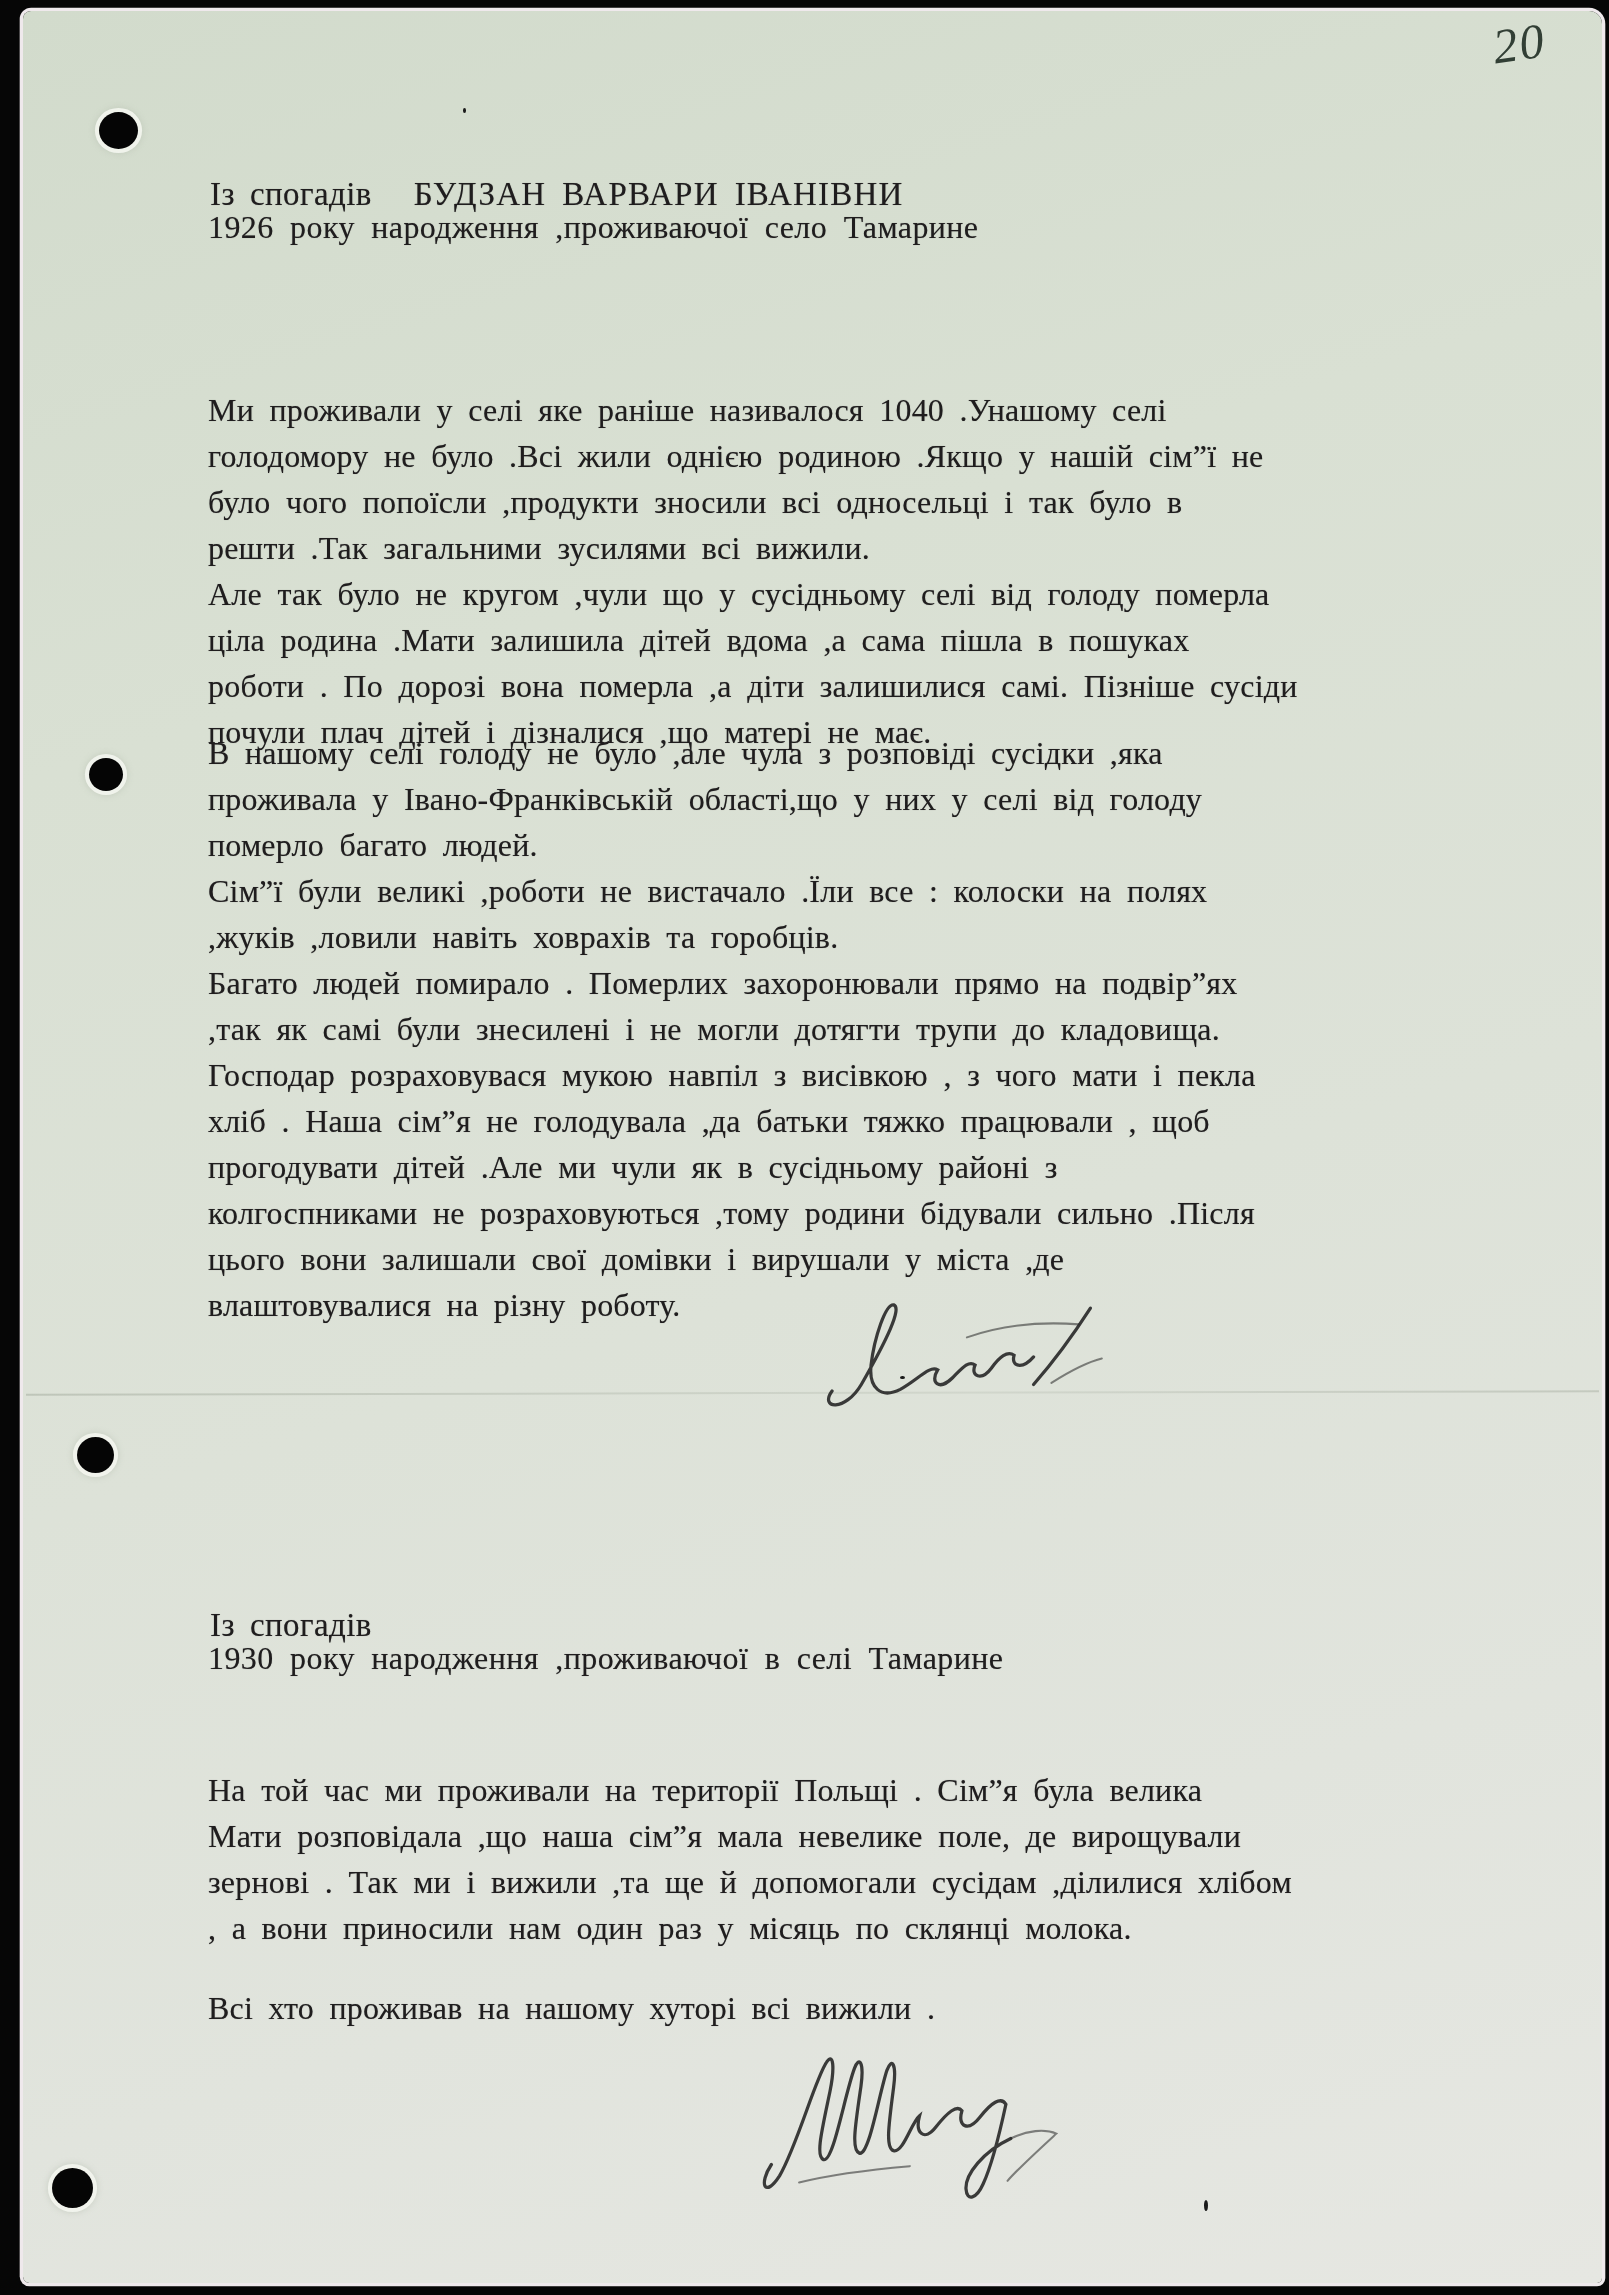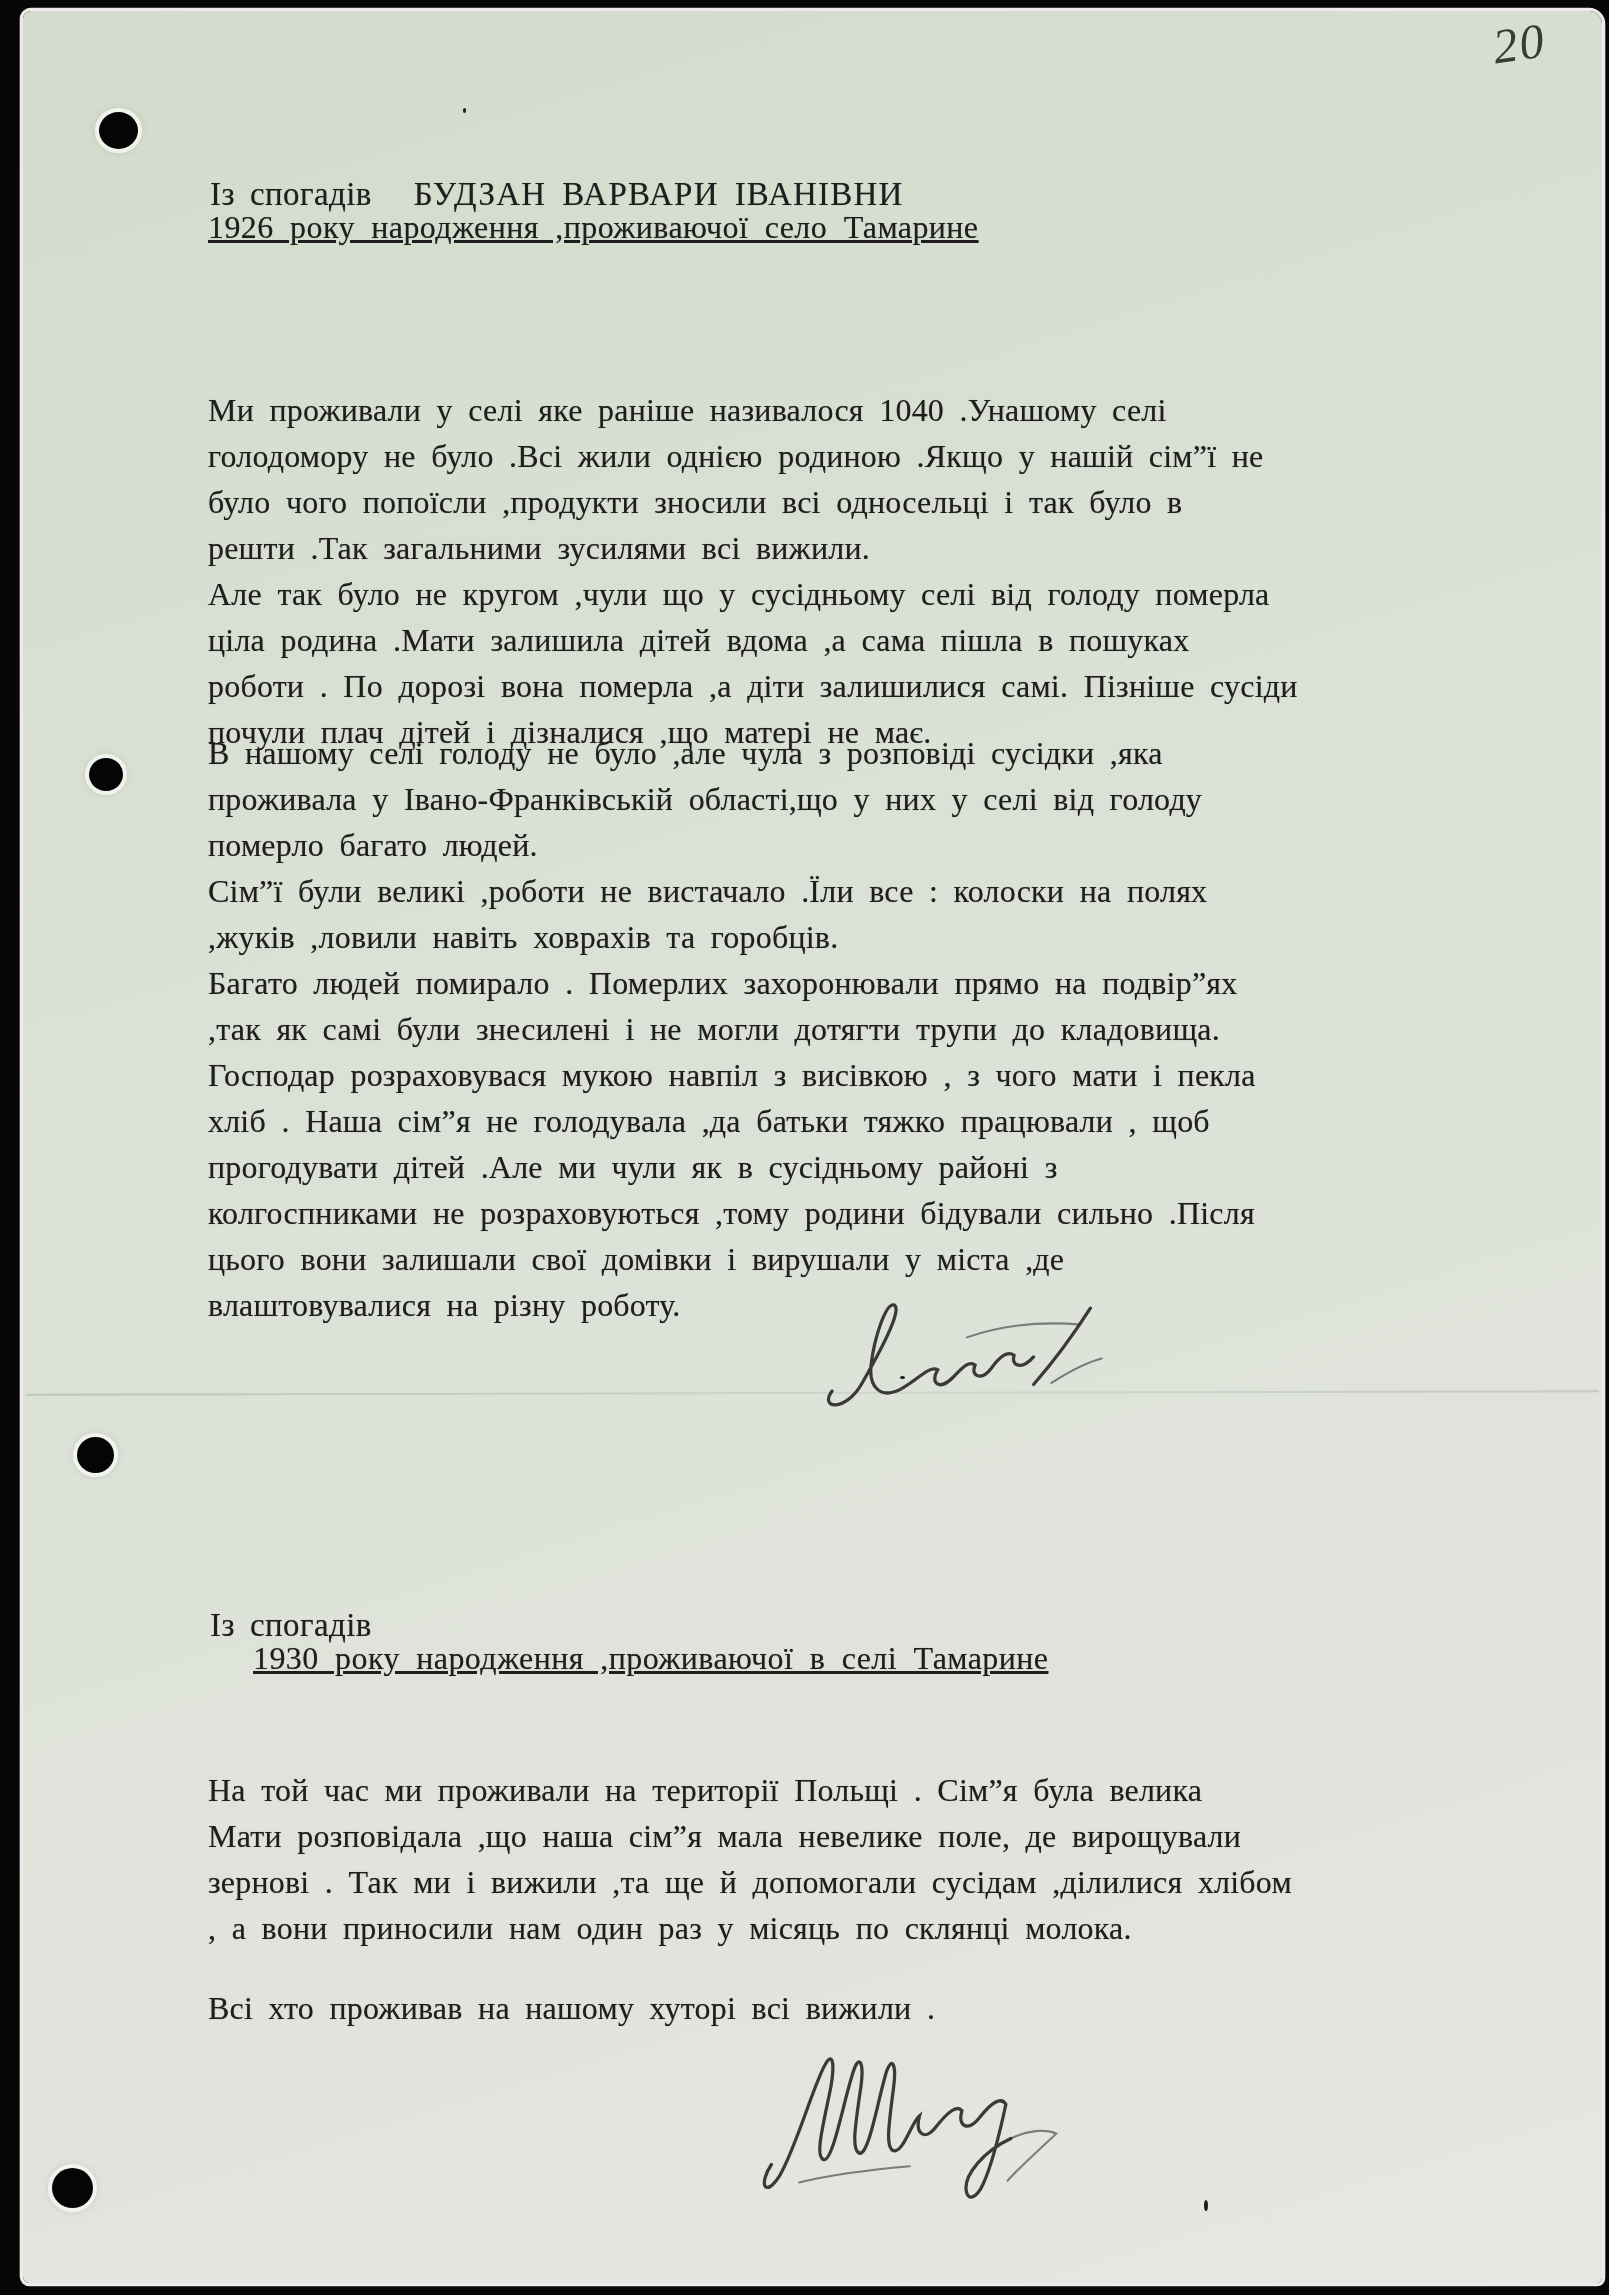--- a/index.html
+++ b/index.html
@@ -26,21 +26,21 @@
     letter-spacing:0.2px;
     word-spacing:7.3px;
     white-space:pre-line;
     text-shadow:0 0 0.8px rgba(25,25,25,0.45);
   }
   .hdr{position:absolute;display:flex;align-items:baseline;gap:42px;
     font-size:33px;letter-spacing:0.4px;word-spacing:6.5px;
     text-shadow:0 0 0.8px rgba(25,25,25,0.45);margin-top:16px;}
   .hdr .caps{font-size:33px;letter-spacing:1.2px;}
   .hdr2{position:absolute;font-size:32px;letter-spacing:0.4px;word-spacing:8.1px;
-    text-shadow:0 0 0.8px rgba(25,25,25,0.45);text-decoration:underline;}
+    text-shadow:0 0 0.8px rgba(25,25,25,0.45);}
   .page-num{
     position:absolute;left:1493px;top:14.7px;
     font-size:49px;font-style:italic;
     color:#323f35;transform:rotate(-8deg);
     letter-spacing:1.6px;
   }
   .hole{
     position:absolute;border-radius:50%;
     background:#050505;
     box-shadow:0 0 0 4.1px rgba(244,246,240,0.9),0 0 4.9px 5.7px rgba(180,190,175,0.35);
@@ -107,21 +107,21 @@
   <svg class="sig" style="left:807px;top:1287px;" width="302" height="130" viewBox="0 0 370 160">
     <path d="M30 128 C14 150 46 154 66 120 C98 64 116 26 106 22 C96 20 82 62 78 96 C75 124 90 138 114 126 C136 114 150 96 160 102 C150 118 162 128 178 112 C190 100 198 90 206 96 C200 110 214 116 226 100 C236 86 246 78 254 84 C250 98 264 102 278 86"></path>
     <path class="faint" d="M196 62 C236 48 282 42 334 46"></path>
     <path d="M278 120 C306 88 330 54 348 26"></path>
     <path class="faint" d="M300 118 C322 104 346 92 362 88"></path>
   </svg>
 
   <div class="hdr" style="left:210px;top:1591px;gap:23px;">
     <span>Із спогадів</span>
   </div>
-  <div class="hdr2" style="left:208px;top:1640px;margin-left:45px;">1930  року народження ,проживаючої в селі Тамарине</div>
+  <div class="hdr2" style="left:208px;top:1640px;">1930  року народження ,проживаючої в селі Тамарине</div>
 
   <div class="body-text" style="left:208px;top:1767px;width:1345px;">На той час ми проживали на території Польщі . Сім”я була велика
 Мати розповідала ,що наша сім”я  мала невелике поле, де вирощували
 зернові . Так ми і вижили ,та ще й допомогали сусідам ,ділилися хлібом
 , а вони приносили нам один раз у місяць по склянці молока.</div>
 
   <div class="body-text" style="left:208px;top:1985px;width:1345px;">Всі хто проживав на нашому хуторі всі вижили .</div>
 
   <svg class="sig" style="left:750px;top:2044px;" width="318" height="171" viewBox="0 0 390 210">
     <path d="M26 148 C10 172 18 190 36 162 C58 124 80 42 94 22 C102 10 104 28 98 58 C88 106 80 138 90 142 C102 146 116 62 128 30 C134 14 140 22 136 52 C129 100 124 130 134 134 C146 138 158 62 168 32 C174 16 180 24 176 54 C170 100 166 128 176 131 C188 134 198 96 208 88 C202 110 214 120 228 102 C242 84 254 74 260 82 C254 102 268 108 282 90 C296 72 308 64 314 74 C308 102 298 146 286 172 C278 190 266 194 265 178 C264 160 286 132 320 116"></path>

